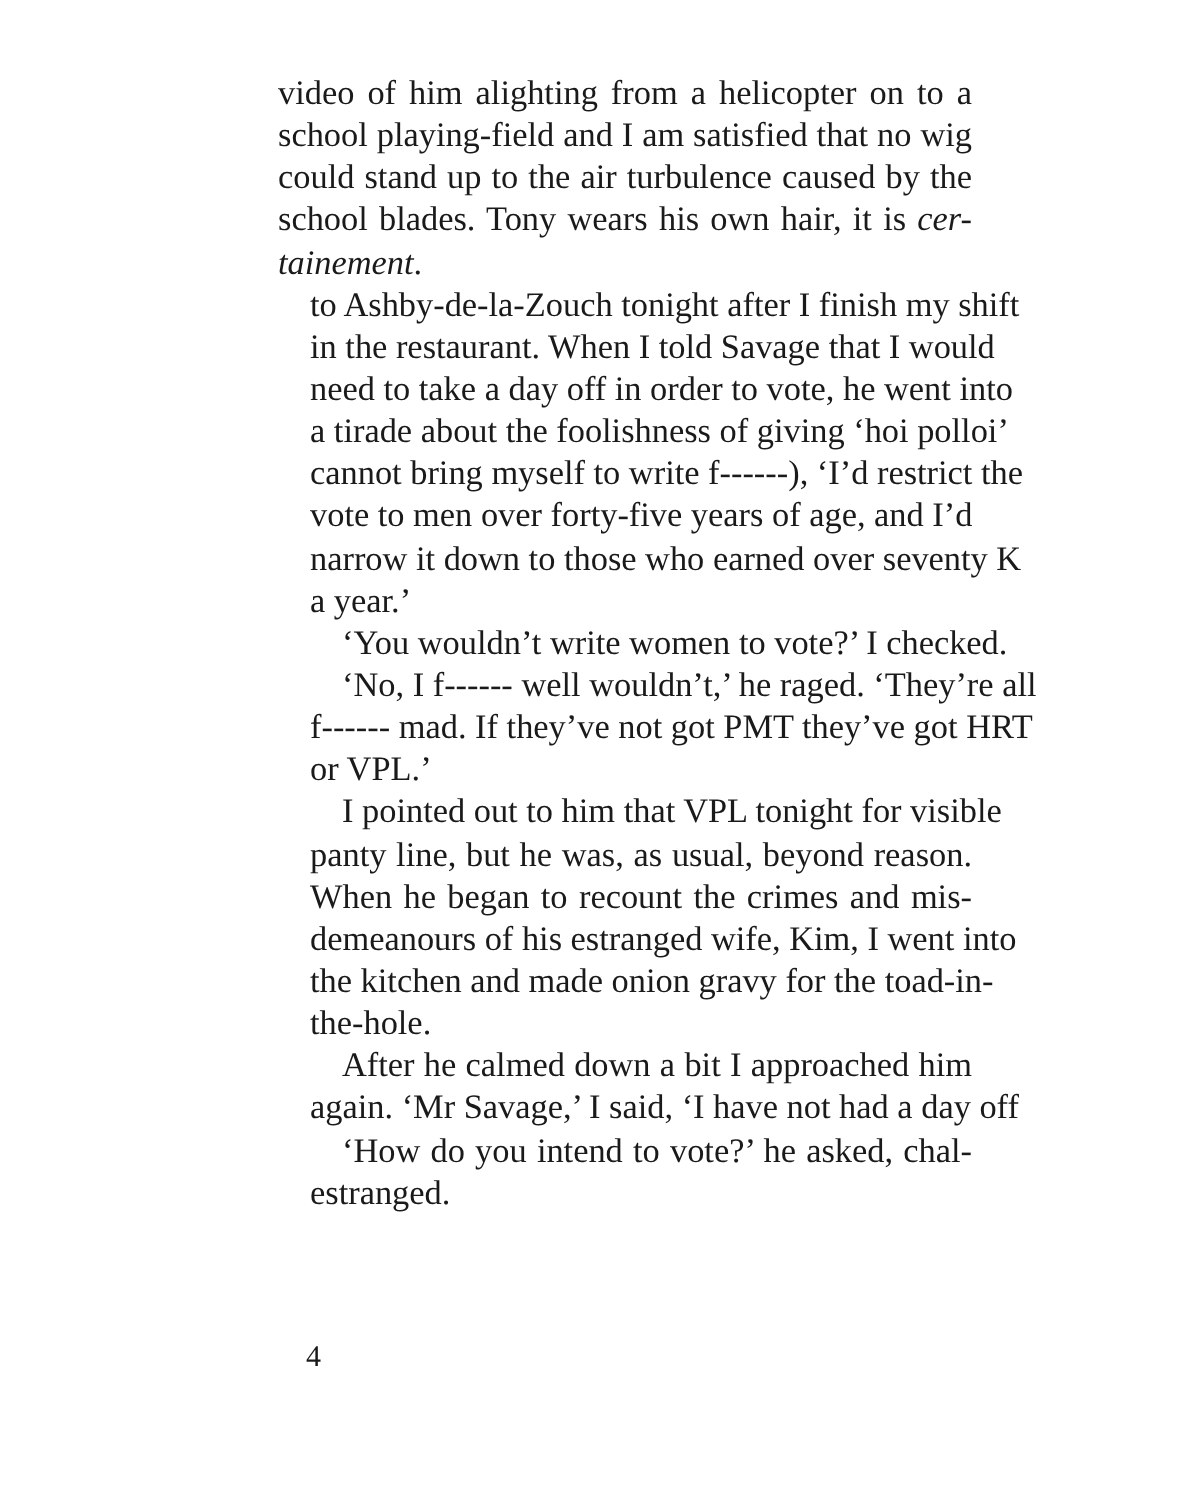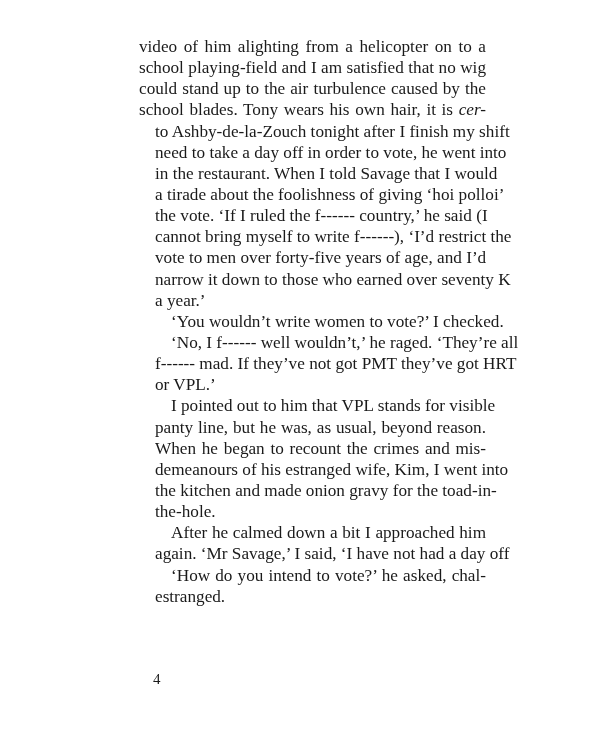--- a/index.html
+++ b/index.html
@@ -67,46 +67,46 @@
 <body>
 
 <div class="page">
   <div class="text-block">
 
     <div class="para no-indent">
       <span class="line">video of him alighting from a helicopter on to a</span>
       <span class="line">school playing-field and I am satisfied that no wig</span>
       <span class="line">could stand up to the air turbulence caused by the</span>
       <span class="line"><span>school blades. Tony wears his own hair, it is </span><em>cer-</em></span>
+      <span class="line last"><em>tainement</em>.</span>
     </div>
 
     <div class="para">
       <span class="line">to Ashby-de-la-Zouch tonight after I finish my shift</span>
+      <span class="line">in the restaurant. When I told Savage that I would</span>
       <span class="line">need to take a day off in order to vote, he went into</span>
-      <span class="line">in the restaurant. When I told Savage that I would</span>
       <span class="line">a tirade about the foolishness of giving ‘hoi polloi’</span>
-      <span class="line">the vote. ‘If I ruled the f------ country,’ he said (I</span>
       <span class="line">cannot bring myself to write f------), ‘I’d restrict the</span>
       <span class="line">vote to men over forty-five years of age, and I’d</span>
       <span class="line">narrow it down to those who earned over seventy K</span>
       <span class="line last">a year.’</span>
     </div>
 
     <div class="para">
       <span class="line indent last">‘You wouldn’t write women to vote?’ I checked.</span>
     </div>
 
     <div class="para">
       <span class="line indent">‘No, I f------ well wouldn’t,’ he raged. ‘They’re all</span>
       <span class="line">f------ mad. If they’ve not got PMT they’ve got HRT</span>
       <span class="line last">or VPL.’</span>
     </div>
 
     <div class="para">
-      <span class="line indent">I pointed out to him that VPL stands for visible</span>
+      <span class="line indent">I pointed out to him that VPL tonight for visible</span>
       <span class="line">panty line, but he was, as usual, beyond reason.</span>
       <span class="line">When he began to recount the crimes and mis-</span>
       <span class="line">demeanours of his estranged wife, Kim, I went into</span>
       <span class="line">the kitchen and made onion gravy for the toad-in-</span>
       <span class="line last">the-hole.</span>
     </div>
 
     <div class="para">
       <span class="line indent">After he calmed down a bit I approached him</span>
       <span class="line">again. ‘Mr Savage,’ I said, ‘I have not had a day off</span>

